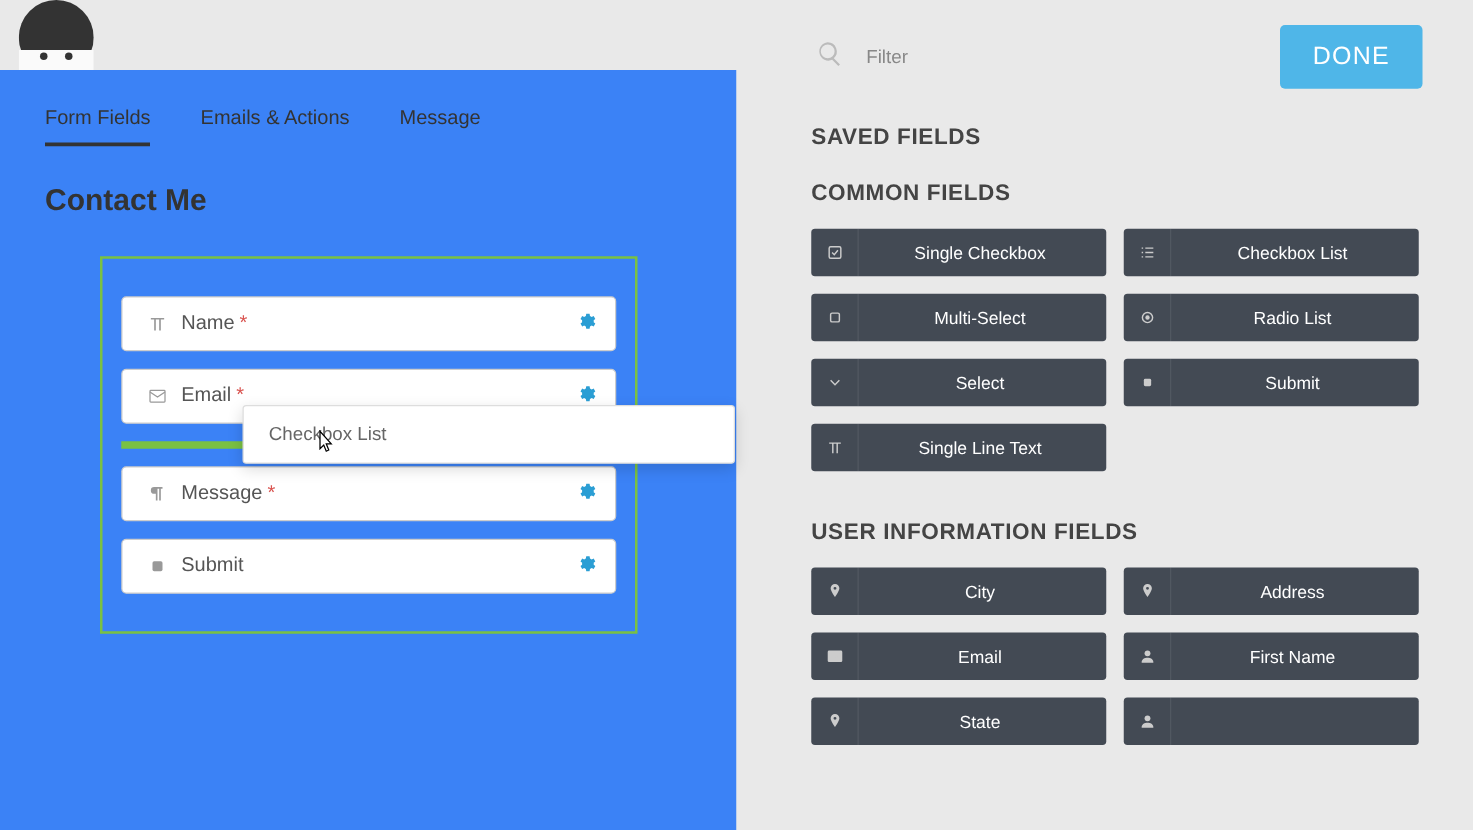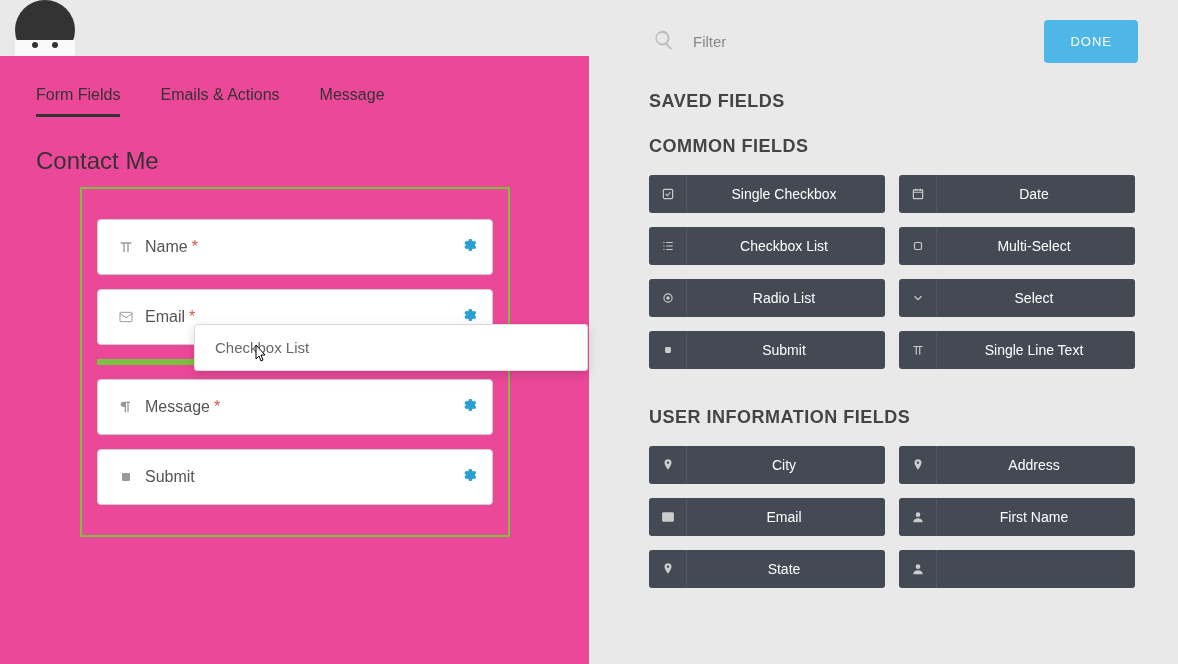--- a/index.html
+++ b/index.html
@@ -7,29 +7,29 @@
     
     
     .logo { position: absolute; top: 0; left: 15px; width: 60px; height: 56px; overflow: hidden; }
     .logo-face { position: relative; width: 60px; height: 60px; background: #333; border-radius: 50%; }
     .logo-band { position: absolute; width: 100%; height: 22px; background: #fafafa; bottom: -2px; }
     .logo-pupil-l, .logo-pupil-r { position: absolute; background: #333; width: 6px; height: 6px; border-radius: 50%; top: 42px; }
     .logo-pupil-l { left: 17px; }
     .logo-pupil-r { right: 17px; }
 
     
-    .left-panel { position: absolute; top: 56px; left: 0; width: 589px; height: 608px; background: #ec4899; padding: 30px 36px; }
+    .left-panel { position: absolute; top: 56px; left: 0; width: 589px; height: 608px; background: #3b82f6; padding: 30px 36px; }
     .tabs { display: flex; gap: 40px; margin-bottom: 30px; }
     .tab { font-size: 16px; color: #333; padding-bottom: 10px; cursor: pointer; }
     .tab.active { border-bottom: 3px solid #333; font-weight: 500; }
-    .form-title { font-size: 24px; font-weight: 400; color: #333; margin-bottom: 12px; }
+    .form-title { font-size: 24px; font-weight: 700; color: #333; margin-bottom: 30px; }
 
     
     .dropzone { border: 2px solid #7ac142; padding: 30px 15px; width: 430px; margin-left: 44px; position: relative; }
-    .field-row { background: #fff; border: 1px solid #ccc; border-radius: 4px; height: 56px; display: flex; align-items: center; padding: 0 15px; margin-bottom: 14px; cursor: move; }
+    .field-row { background: #fff; border: 1px solid #ccc; border-radius: 4px; height: 44px; display: flex; align-items: center; padding: 0 15px; margin-bottom: 14px; cursor: move; }
     .field-row:last-child { margin-bottom: 0; }
     .field-icon { width: 26px; color: #999; display: flex; align-items: center; justify-content: center; }
     .field-icon svg { width: 16px; height: 16px; }
     .field-label { font-size: 16px; color: #555; margin-left: 6px; }
     .field-req { color: #d9534f; margin-left: 4px; }
     .field-gear { margin-left: auto; color: #2b9ed4; cursor: pointer; }
     .field-gear svg { width: 16px; height: 16px; }
     
     .drop-indicator { height: 6px; background: #7ac142; margin: 0 0 14px 0; }
 
@@ -37,21 +37,21 @@
     .drag-ghost { position: absolute; top: 324px; left: 194px; width: 394px; background: #fff; border: 1px solid #ddd; border-radius: 3px; box-shadow: 0 4px 12px rgba(0,0,0,0.15); padding: 14px 20px; font-size: 15px; color: #666; z-index: 100; }
     .drag-cursor { position: absolute; top: 344px; left: 251px; z-index: 101; font-size: 16px; }
 
     
     .right-panel { position: absolute; top: 0; right: 0; width: 539px; height: 532px; padding: 20px 40px 0 10px; }
     .search-row { display: flex; align-items: center; margin-bottom: 28px; }
     .search-icon { color: #bbb; margin-right: 18px; margin-left: 4px; }
     .search-icon svg { width: 22px; height: 22px; }
     .filter-input { border: none; background: transparent; font-size: 15px; color: #666; flex: 1; outline: none; }
     .filter-input::placeholder { color: #888; }
-    .done-btn { background: #4fb6e8; color: #fff; border: none; border-radius: 4px; padding: 14px 26px; font-size: 13px; font-weight: 500; letter-spacing: 1px; cursor: pointer; }
+    .done-btn { background: #4fb6e8; color: #fff; border: none; border-radius: 4px; padding: 14px 26px; font-size: 20px; font-weight: 500; letter-spacing: 1px; cursor: pointer; }
     
     .section-header { font-size: 18px; font-weight: 700; letter-spacing: 0.5px; color: #444; margin-bottom: 18px; margin-top: 6px; }
     .section-header.first { margin-bottom: 24px; }
     
     .field-grid { display: flex; flex-wrap: wrap; gap: 14px; margin-bottom: 38px; }
     .field-chip { width: 236px; height: 38px; background: #434a54; color: #fff; border-radius: 3px; display: flex; align-items: center; cursor: grab; font-size: 14px; }
     .chip-icon { width: 38px; height: 38px; display: flex; align-items: center; justify-content: center; border-right: 1px solid rgba(255,255,255,0.08); }
     .chip-icon svg { width: 14px; height: 14px; fill: #ccc; }
     .chip-label { flex: 1; text-align: center; padding-right: 4px; }
     
@@ -159,29 +159,20 @@
           <svg viewBox="0 0 24 24">
             <rect x="4" y="4" width="16" height="16" rx="2" fill="none" stroke="#ccc" stroke-width="2"></rect>
             <path d="M8 12l3 3 5-6" fill="none" stroke="#ccc" stroke-width="2"></path>
           </svg>
         </span>
         <span class="chip-label">Single Checkbox</span>
       </div>
     <div class="field-chip">
         <span class="chip-icon">
           <svg viewBox="0 0 24 24">
-            <rect x="4" y="5" width="16" height="15" rx="1" fill="none" stroke="#ccc" stroke-width="2"></rect>
-            <path d="M4 9h16M8 3v4M16 3v4" stroke="#ccc" stroke-width="2"></path>
-          </svg>
-        </span>
-        <span class="chip-label">Date</span>
-      </div>
-    <div class="field-chip">
-        <span class="chip-icon">
-          <svg viewBox="0 0 24 24">
             <path d="M4 6h2M4 12h2M4 18h2M9 6h11M9 12h11M9 18h11" stroke="#ccc" stroke-width="2"></path>
           </svg>
         </span>
         <span class="chip-label">Checkbox List</span>
       </div>
     <div class="field-chip">
         <span class="chip-icon">
           <svg viewBox="0 0 24 24">
             <rect x="6" y="6" width="12" height="12" rx="2" fill="none" stroke="#ccc" stroke-width="2"></rect>
           </svg>

